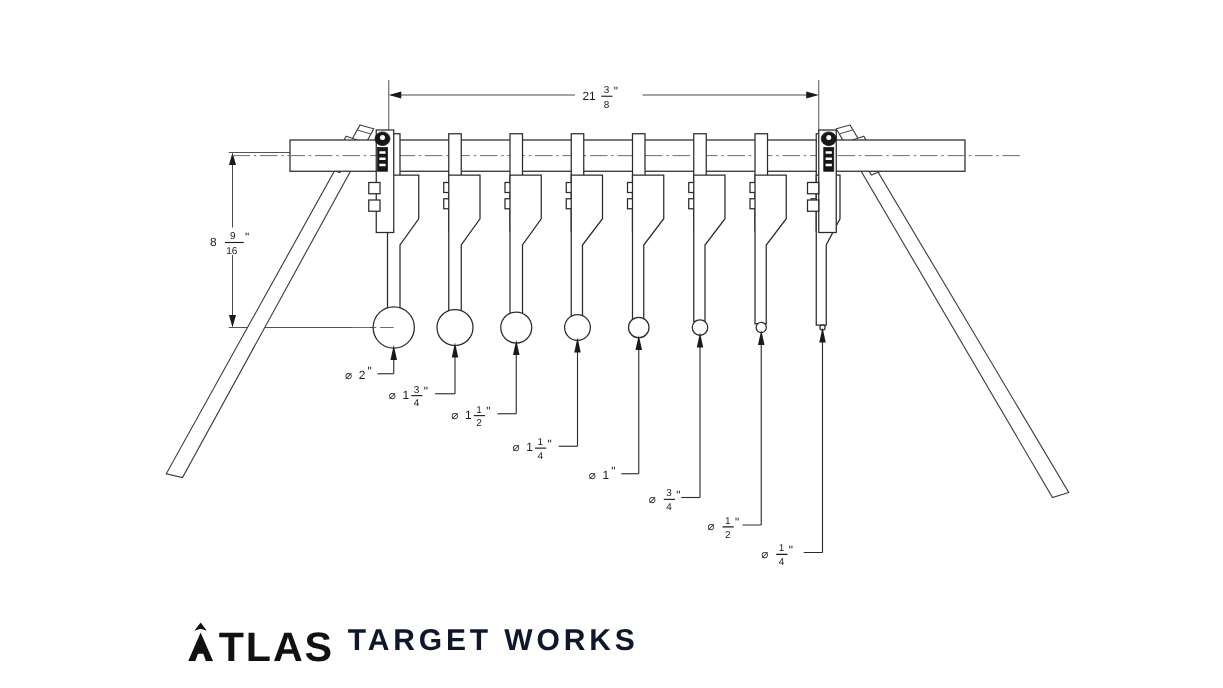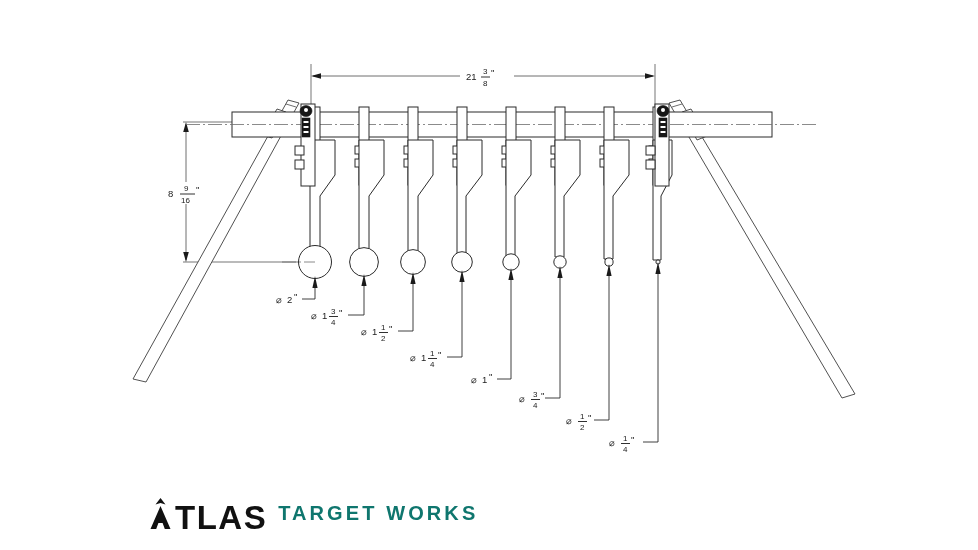--- a/index.html
+++ b/index.html
@@ -101,23 +101,23 @@
   .logo-a {
     position: relative;
     width: 25px;
     height: 31px;
     margin-right: 2px;
   }
   .logo-a svg { display: block; }
   .logo-sub {
     font-family: "Liberation Sans", sans-serif;
     font-weight: 700;
-    font-size: 20px;
+    font-size: 24px;
     letter-spacing: 3.1px;
-    color: #0f766e;
+    color: #0f172a;
     line-height: 1;
     position: relative;
     top: -3px;
   }
 </style>
 </head>
 <body>
 
 <div id="drawing-root">
 

